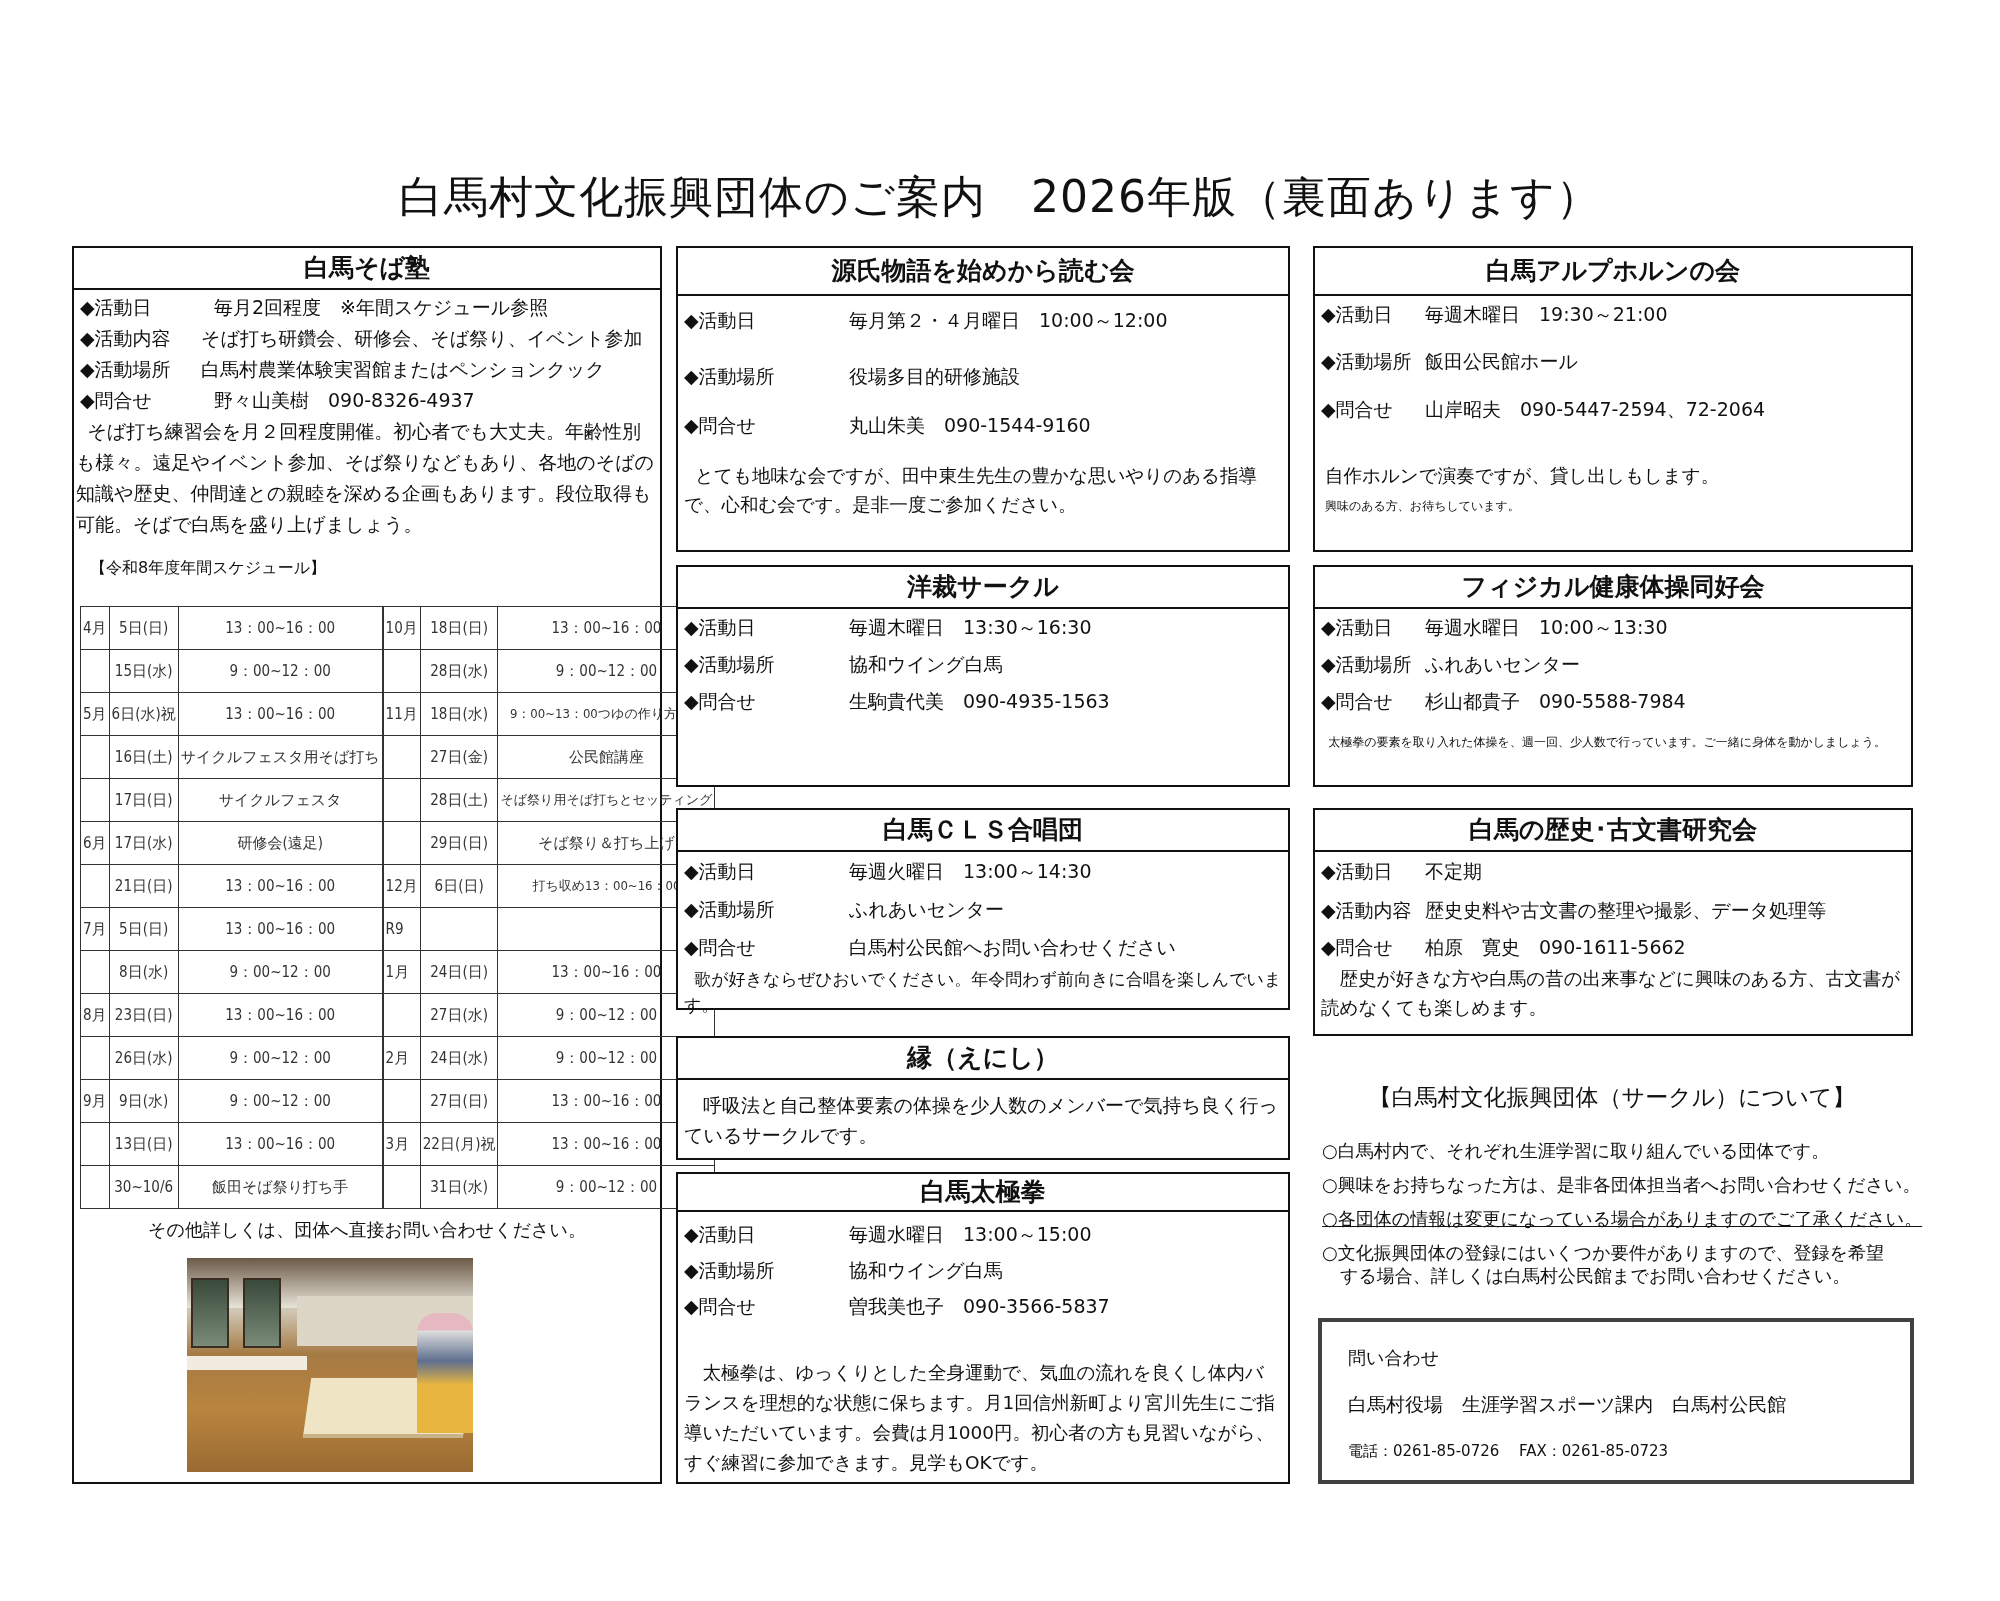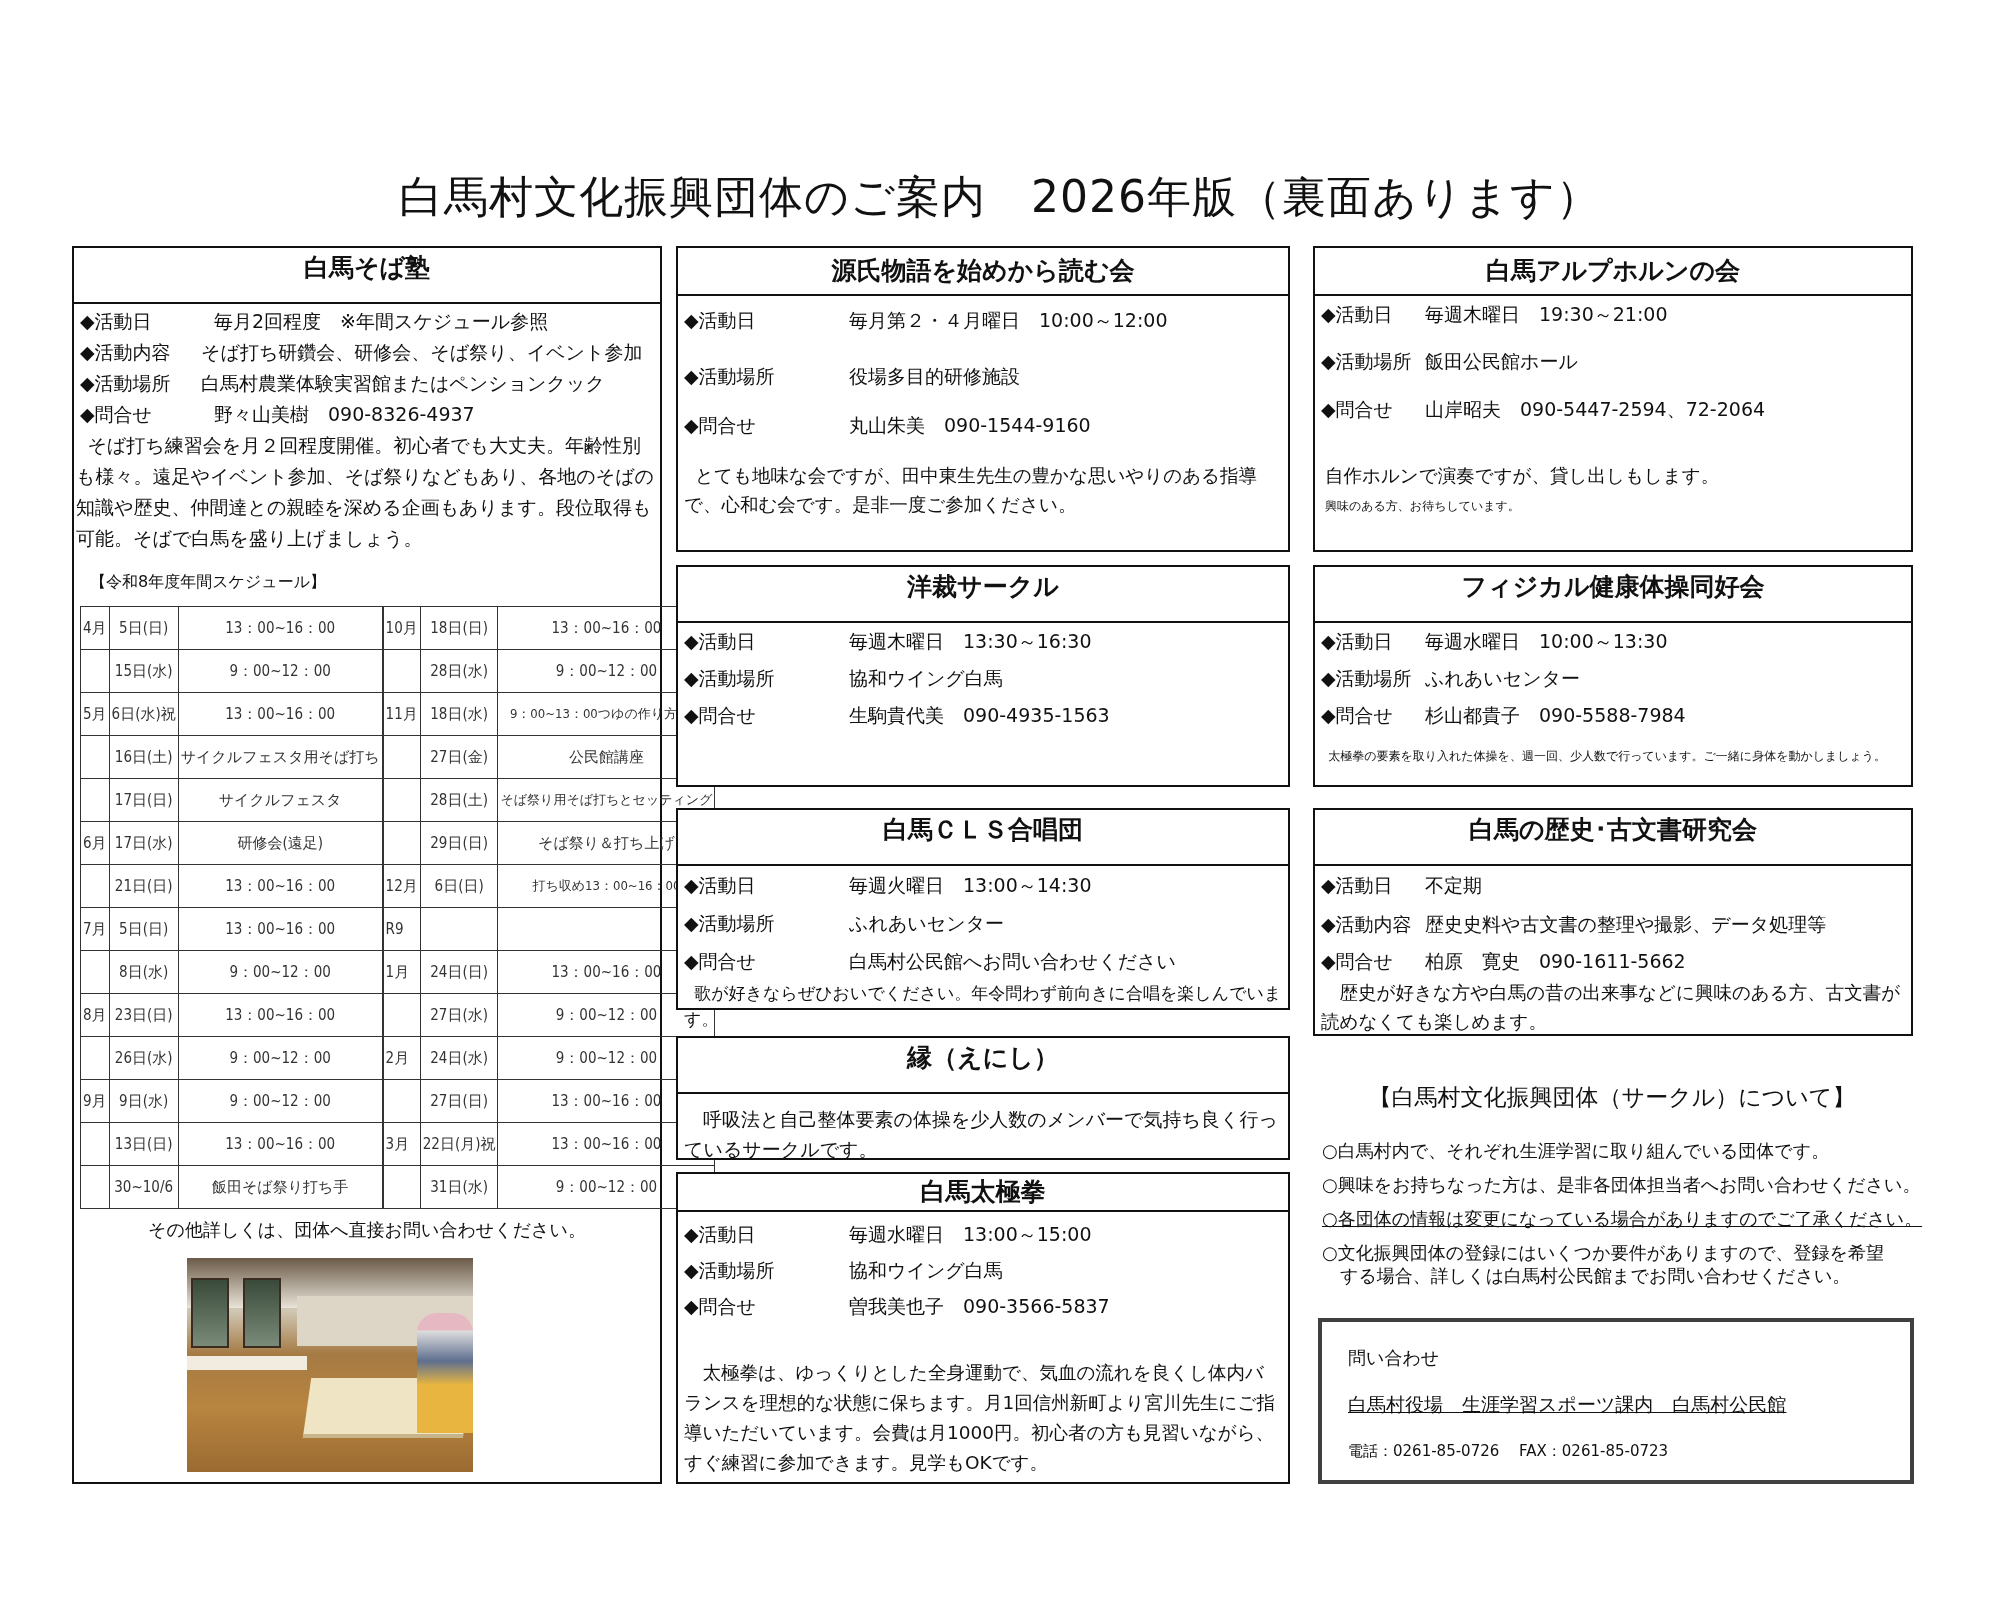--- a/index.html
+++ b/index.html
@@ -11,21 +11,21 @@
     font-size: 44px; letter-spacing: 1px; font-weight: normal; color: #111;
   }
 
   .box {
     position: absolute; border: 2px solid #111; background: #fff;
   }
   .box-head {
     height: 48px; border-bottom: 2px solid #111; text-align: center;
     font-weight: bold; font-size: 25px; line-height: 46px; color: #111;
   }
-  .box-head.short { height: 56px; line-height: 40px; }
+  .box-head.short { height: 42px; line-height: 40px; }
   .box-body { padding: 4px 6px 0 6px; font-size: 19px; line-height: 32px; }
   .row { display: flex; white-space: nowrap; }
   .row .lbl { flex: 0 0 auto; }
   .row .val { flex: 0 0 auto; }
   .lbl-narrow { width: 134px; }
   .lbl-wide { width: 165px; }
   .desc { font-size: 19px; line-height: 30px; white-space: normal; }
   .desc.indent { text-indent: 0.6em; }
 
   
@@ -385,15 +385,15 @@
 <div class="about-list">
   <div class="item">○白馬村内で、それぞれ生涯学習に取り組んでいる団体です。</div>
   <div class="item">○興味をお持ちなった方は、是非各団体担当者へお問い合わせください。</div>
   <div class="item u">○各団体の情報は変更になっている場合がありますのでご了承ください。</div>
   <div class="item">○文化振興団体の登録にはいくつか要件がありますので、登録を希望</div>
   <div class="item cont">する場合、詳しくは白馬村公民館までお問い合わせください。</div>
 </div>
 
 <div class="contact-box">
   <div style="font-size:18px;">問い合わせ</div>
-  <div style="white-space:nowrap;text-decoration:underline;">白馬村役場　生涯学習スポーツ課内　白馬村公民館</div>
+  <div style="white-space:nowrap;">白馬村役場　生涯学習スポーツ課内　白馬村公民館</div>
   <div style="white-space:pre; font-size:15px;">電話：0261-85-0726　 FAX：0261-85-0723</div>
 </div>
 
 </body></html>

